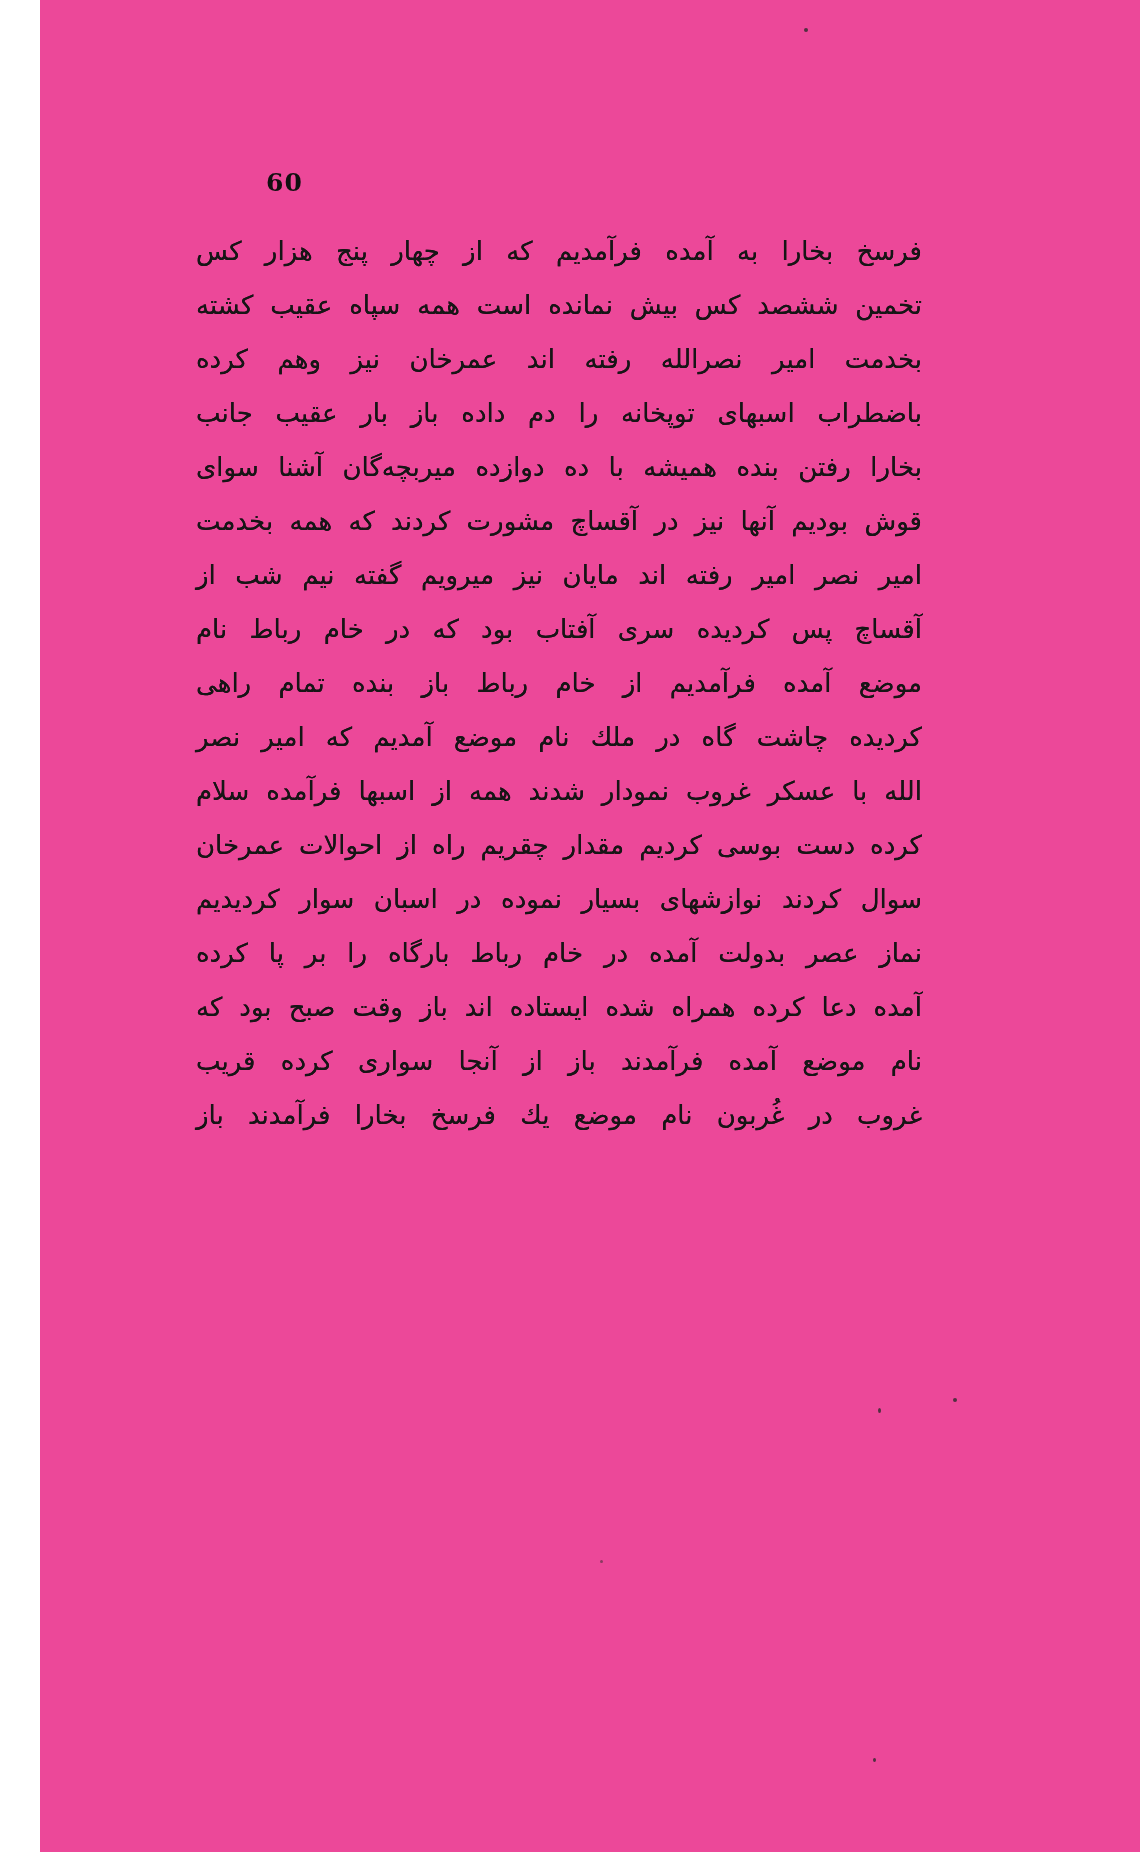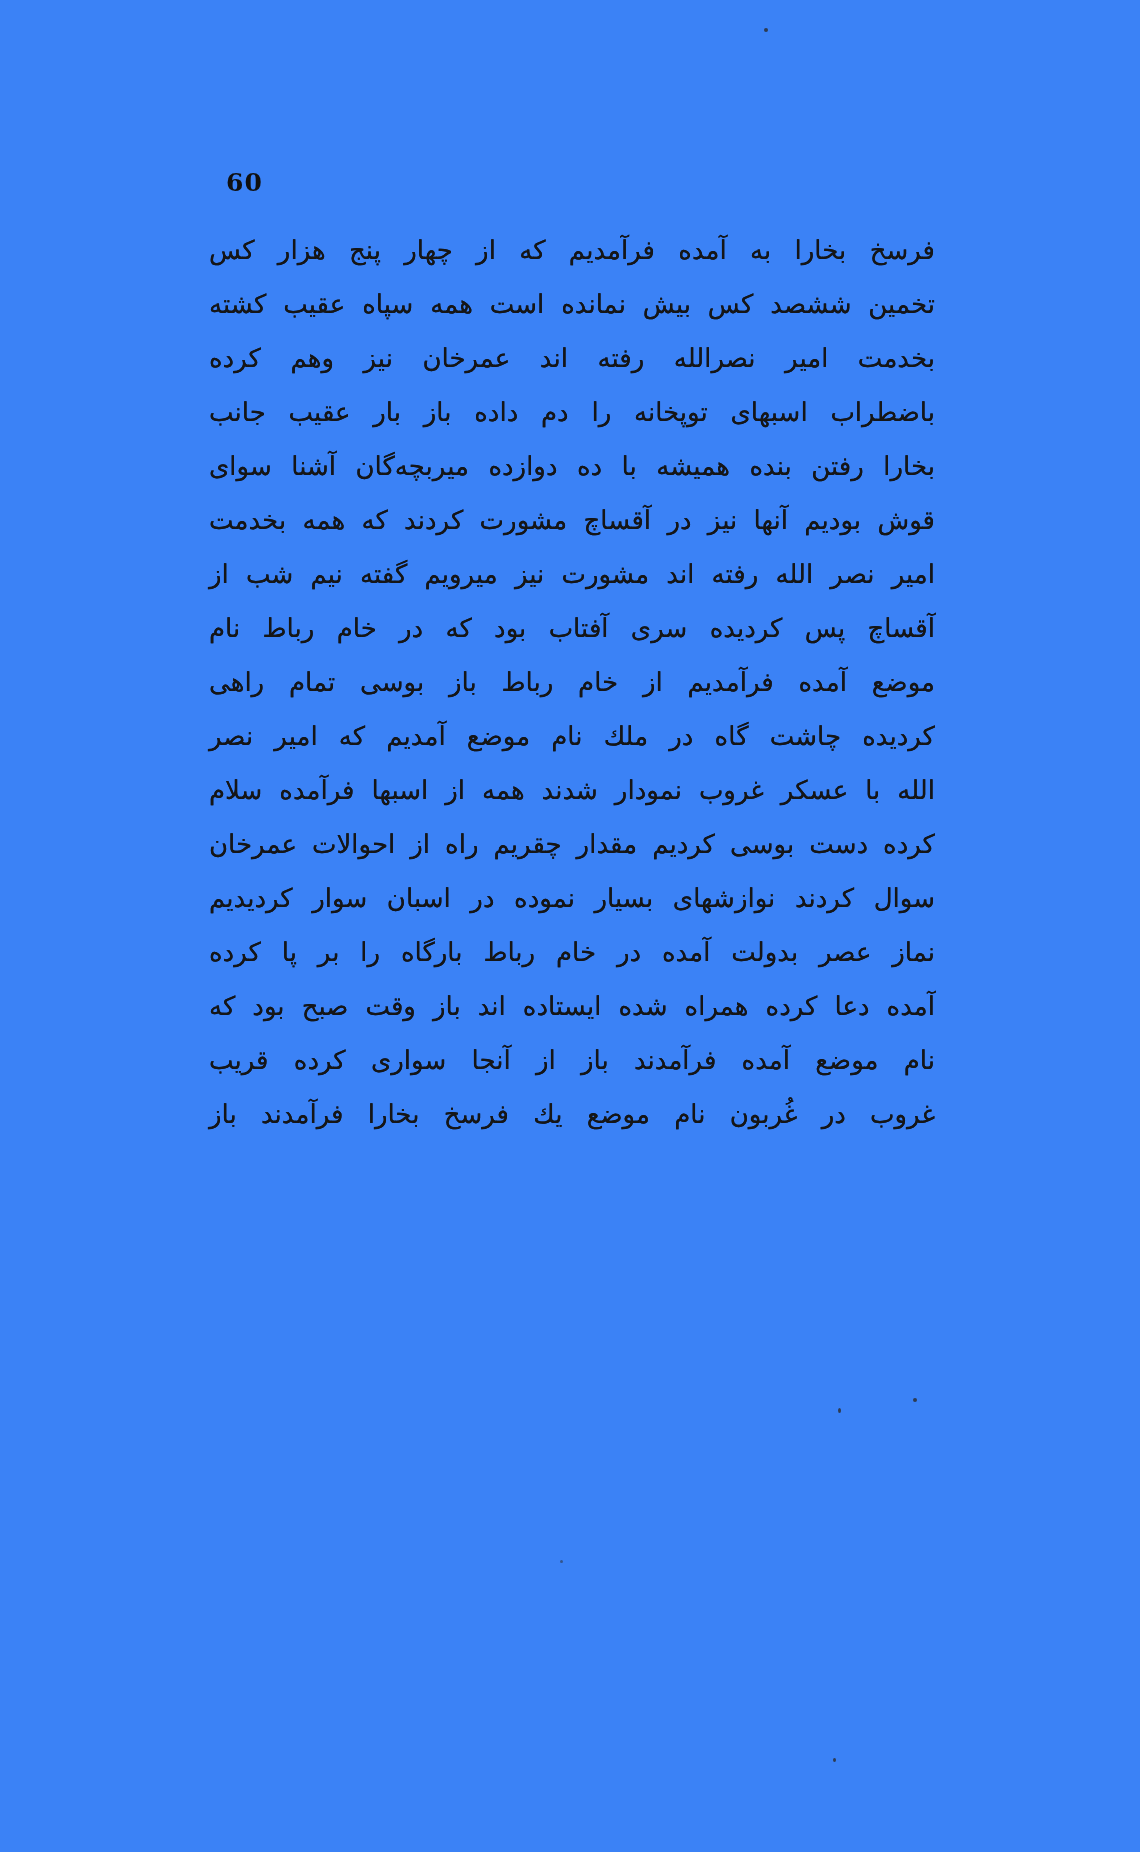--- a/index.html
+++ b/index.html
@@ -10,40 +10,40 @@
     width: 1140px;
     height: 1852px;
     background: #ffffff;
     position: relative;
     font-family: "DejaVu Sans", sans-serif;
     overflow: hidden;
   }
   .scan-page {
     position: absolute;
     inset: 0;
-    background: #3b82f6;
+    background: #ec4899;
+    margin-left: 40px;
   }
   .page-number {
     position: absolute;
     left: 226px;
     top: 168px;
     font-family: "DejaVu Serif", serif;
     font-weight: bold;
     font-size: 25px;
     letter-spacing: 1px;
     color: #101010;
   }
   .text-block {
     position: absolute;
     top: 224px;
-    right: 205px;
+    right: 218px;
     width: 726px;
     direction: rtl;
     unicode-bidi: embed;
-    font-family: Liberation Serif, serif;
   }
   .line {
     margin: 0;
     height: 54px;
     line-height: 54px;
     font-size: 26px;
     color: #161616;
     text-align: justify;
     text-align-last: justify;
     text-shadow: 0 0 0.5px rgba(0,0,0,0.85);
@@ -68,23 +68,23 @@
 
   <div class="page-number">60</div>
 
   <div class="text-block">
     <p class="line">فرسخ بخارا به آمده فرآمدیم که از چهار پنج هزار کس</p>
     <p class="line">تخمین ششصد کس بیش نمانده است همه سپاه عقیب کشته</p>
     <p class="line">بخدمت امیر نصرالله رفته اند عمرخان نیز وهم کرده</p>
     <p class="line">باضطراب اسبهای توپخانه را دم داده باز بار عقیب جانب</p>
     <p class="line">بخارا رفتن بنده همیشه با ده دوازده میربچه‌گان آشنا سوای</p>
     <p class="line">قوش بودیم آنها نیز در آقساچ مشورت کردند که همه بخدمت</p>
-    <p class="line">امیر نصر الله رفته اند مشورت نیز میرویم گفته نیم شب از</p>
+    <p class="line">امیر نصر امیر رفته اند مایان نیز میرویم گفته نیم شب از</p>
     <p class="line">آقساچ پس کردیده سری آفتاب بود که در خام رباط نام</p>
-    <p class="line">موضع آمده فرآمدیم از خام رباط باز بوسی تمام راهی</p>
+    <p class="line">موضع آمده فرآمدیم از خام رباط باز بنده تمام راهی</p>
     <p class="line">کردیده چاشت گاه در ملك نام موضع آمدیم که امیر نصر</p>
     <p class="line">الله با عسکر غروب نمودار شدند همه از اسبها فرآمده سلام</p>
     <p class="line">کرده دست بوسی کردیم مقدار چقریم راه از احوالات عمرخان</p>
     <p class="line">سوال کردند نوازشهای بسیار نموده در اسبان سوار کردیدیم</p>
     <p class="line">نماز عصر بدولت آمده در خام رباط بارگاه را بر پا کرده</p>
     <p class="line">آمده دعا کرده همراه شده ایستاده اند باز وقت صبح بود که</p>
     <p class="line">نام موضع آمده فرآمدند باز از آنجا سواری کرده قریب</p>
     <p class="line">غروب در غُربون نام موضع یك فرسخ بخارا فرآمدند باز</p>
   </div>
 

